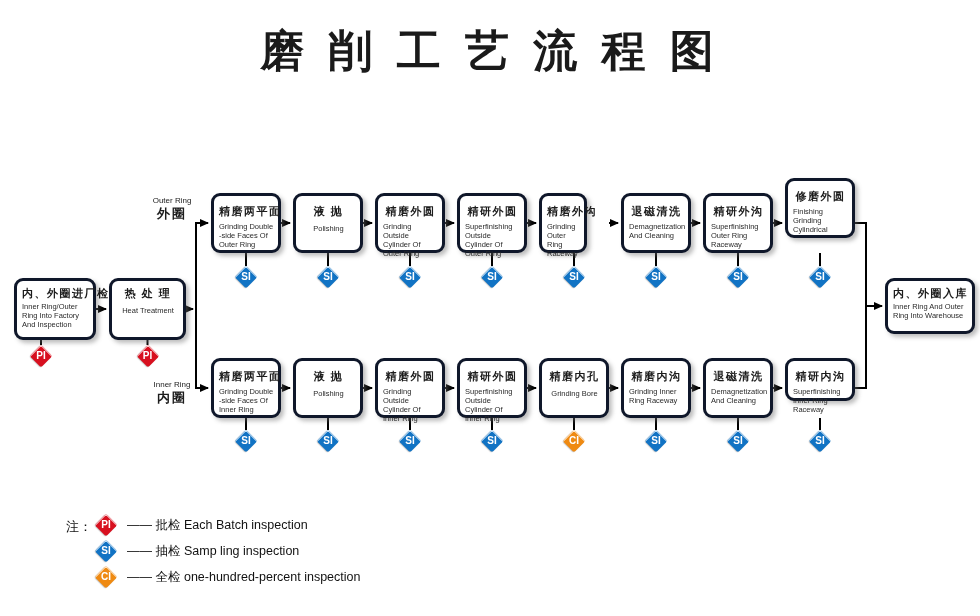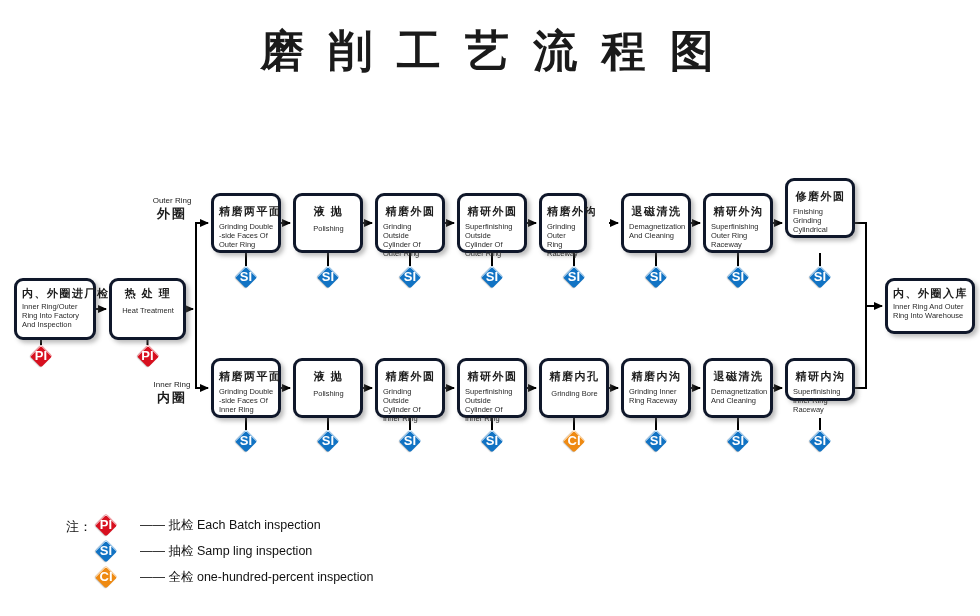--- a/index.html
+++ b/index.html
@@ -15,30 +15,30 @@
   .node .cn{font-size:11px;font-weight:bold;letter-spacing:1.5px;text-align:center;
             color:#1c1c1c;margin-bottom:2px;white-space:nowrap;}
   .node .en{font-size:7.5px;line-height:1.18;color:#2a2a2a;text-align:left;}
   .node .en.short{text-align:center;margin-top:6px;}
   .node.tall .cn{margin-top:3px;margin-bottom:4px;}
   .diamond{position:absolute;width:24px;height:24px;}
   .diamond .shape{position:absolute;left:4px;top:4px;width:16px;height:16px;
         transform:rotate(45deg);border-radius:2px;
         box-shadow:inset 1px 1px 0 rgba(255,255,255,.85), 0 1px 1px rgba(0,0,0,.25);}
   .diamond .code{position:absolute;left:0;top:0;width:24px;height:24px;line-height:24px;
-        text-align:center;font-size:13px;font-weight:bold;color:#fff;}
+        text-align:center;font-size:10px;font-weight:bold;color:#fff;}
   .row-label{position:absolute;width:52px;text-align:center;}
   .row-label .en{font-size:8px;color:#222;display:block;}
   .row-label .cn{font-size:13px;font-weight:bold;color:#1c1c1c;display:block;letter-spacing:2px;}
   .legend{position:absolute;left:66px;top:512px;}
   .legend-note{position:absolute;left:0;top:6px;font-size:13px;color:#111;}
   .legend-rows{position:absolute;left:28px;top:0;}
   .legend-row{display:flex;align-items:center;height:26px;}
   .legend-row .diamond{position:relative;width:24px;height:24px;flex:0 0 24px;}
-  .legend-row .ltext{font-size:12.5px;color:#111;margin-left:22px;white-space:nowrap;}
+  .legend-row .ltext{font-size:12.5px;color:#111;margin-left:9px;white-space:nowrap;}
 </style>
 </head>
 <body>
 
 <div class="canvas">
   <h1 class="title">磨 削 工 艺 流 程 图</h1>
 
   <svg class="connectors" id="connectors" width="980" height="616">
       <defs>
         <marker id="ah" markerUnits="userSpaceOnUse" markerWidth="9" markerHeight="8" refX="8" refY="4" orient="auto">

